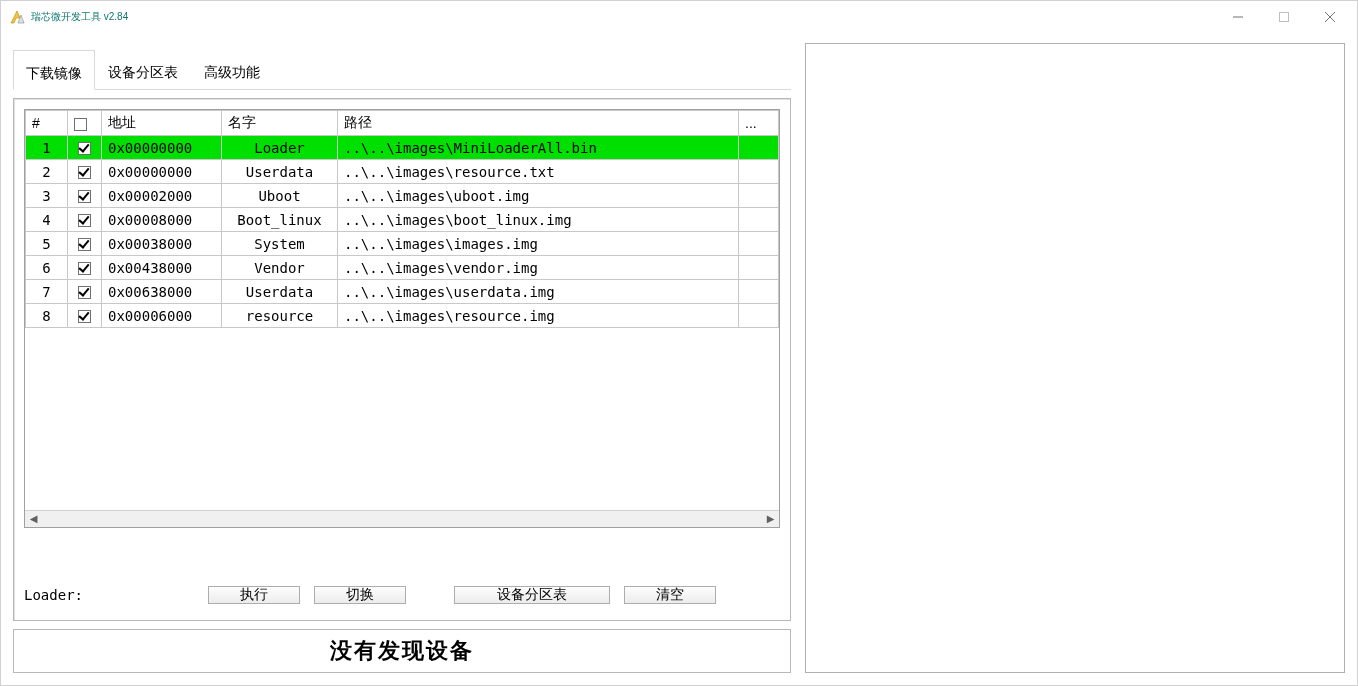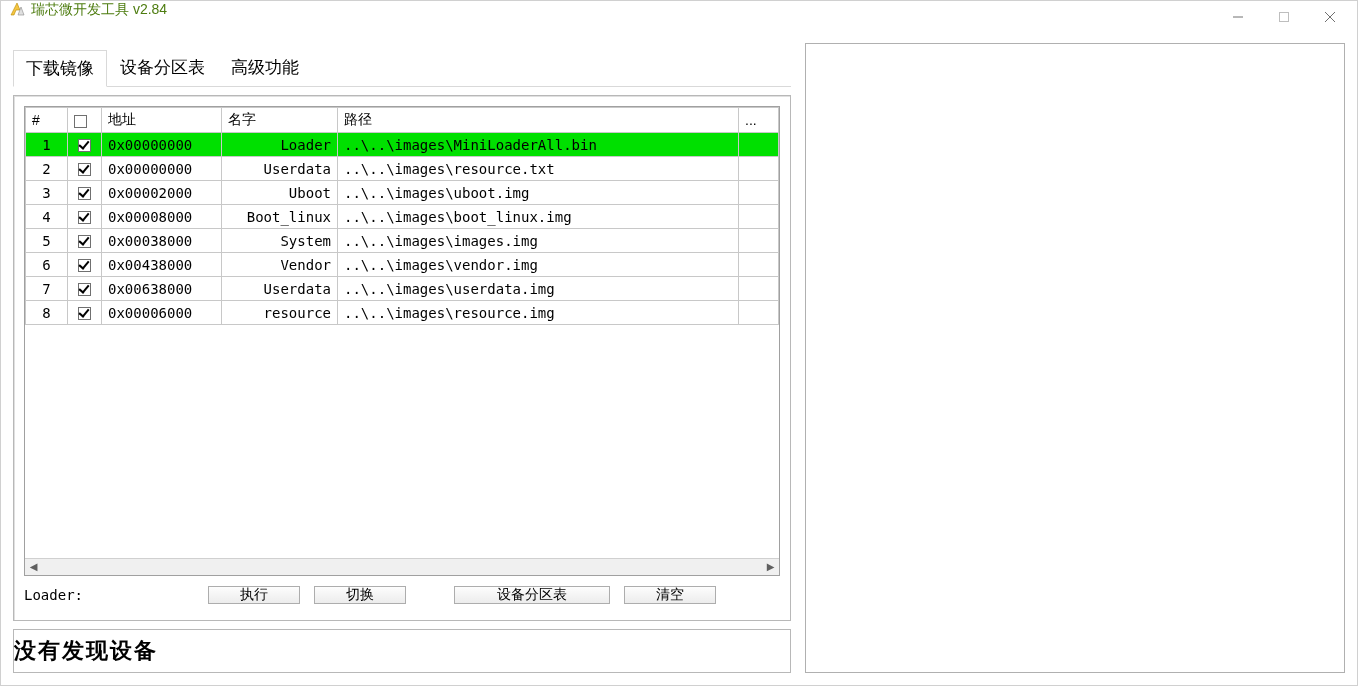--- a/index.html
+++ b/index.html
@@ -13,25 +13,25 @@
       width: 1358px;
       height: 686px;
       background: #ffffff;
       display: flex;
       flex-direction: column;
       border: 1px solid #d0d0d0;
     }
     .titlebar {
       height: 32px;
       display: flex;
-      align-items: flex-start;
+      align-items: center;
       padding: 0 4px 0 8px;
       background: #ffffff;
-      color: #4d7c0f;
-      font-size: 14px;
+      color: #0f766e;
+      font-size: 10px;
     }
     .titlebar .app-icon {
       width: 16px;
       height: 16px;
       margin-right: 6px;
       display: inline-flex;
       align-items: center;
       justify-content: center;
     }
     .titlebar .title-text { flex: 1; }
@@ -60,22 +60,22 @@
       flex-direction: column;
       gap: 8px;
     }
     .tabs {
       display: flex;
       gap: 0;
       border-bottom: 1px solid #d9d9d9;
       margin-top: 6px;
     }
     .tab {
-      padding: 6px 12px 6px 12px;
-      font-size: 17px;
+      padding: 14px 12px 6px 12px;
+      font-size: 14px;
       border: 1px solid transparent;
       border-bottom: none;
       position: relative;
       cursor: default;
     }
     .tab.active {
       border-color: #d9d9d9;
       background: #ffffff;
       top: 1px;
       border-bottom: 1px solid #ffffff;
@@ -122,21 +122,21 @@
       font-weight: normal;
       font-family: "Microsoft YaHei", sans-serif;
       font-size: 14px;
     }
     .col-idx { width: 42px; text-align: center; }
     .col-chk { width: 34px; text-align: center; }
     .col-addr { width: 120px; }
     .col-name { width: 116px; text-align: center; }
     .col-path { }
     .col-ext { width: 40px; text-align: center;}
-    table.grid td.col-name { text-align: right; }
+    table.grid td.col-name { text-align: center; }
     table.grid td.col-idx { text-align: center; }
     table.grid td.col-chk { text-align: center; }
     table.grid td.col-ext { text-align: center; }
     tr.selected td { background: #00e000; }
     tr.selected td.col-idx { background: #00e000; }
     .checkbox-box {
       display: inline-block;
       width: 13px;
       height: 13px;
       border: 1px solid #707070;
@@ -169,20 +169,21 @@
       width: 13px;
       text-align: center;
       font-size: 10px;
       line-height: 1;
     }
     .below-grid {
       display: flex;
       align-items: center;
       padding: 10px 0 6px 0;
       gap: 14px;
+      margin-top: 48px;
     }
     .loader-label {
       font-family: "SimSun", monospace;
       font-size: 14px;
       width: 170px;
     }
     .btn {
       min-width: 92px;
       height: 18px;
       border: 1px solid #adadad;
@@ -193,20 +194,21 @@
       display:flex;align-items:center;justify-content:center;
       padding:0 10px;
     }
     .btn.wide { min-width: 156px; }
     .btn-gap-big { margin-left: 34px; }
     .status-bar {
       border: 1px solid #b8b8b8;
       height: 44px;
       display: flex;
       align-items: center;
+      justify-content: center;
       font-family: "SimSun","NSimSun",serif;
       font-size: 22px;
       font-weight: bold;
       letter-spacing: 2px;
     }
     .right-pane {
       width: 540px;
       border: 1px solid #b0b0b0;
       background: #ffffff;
     }

